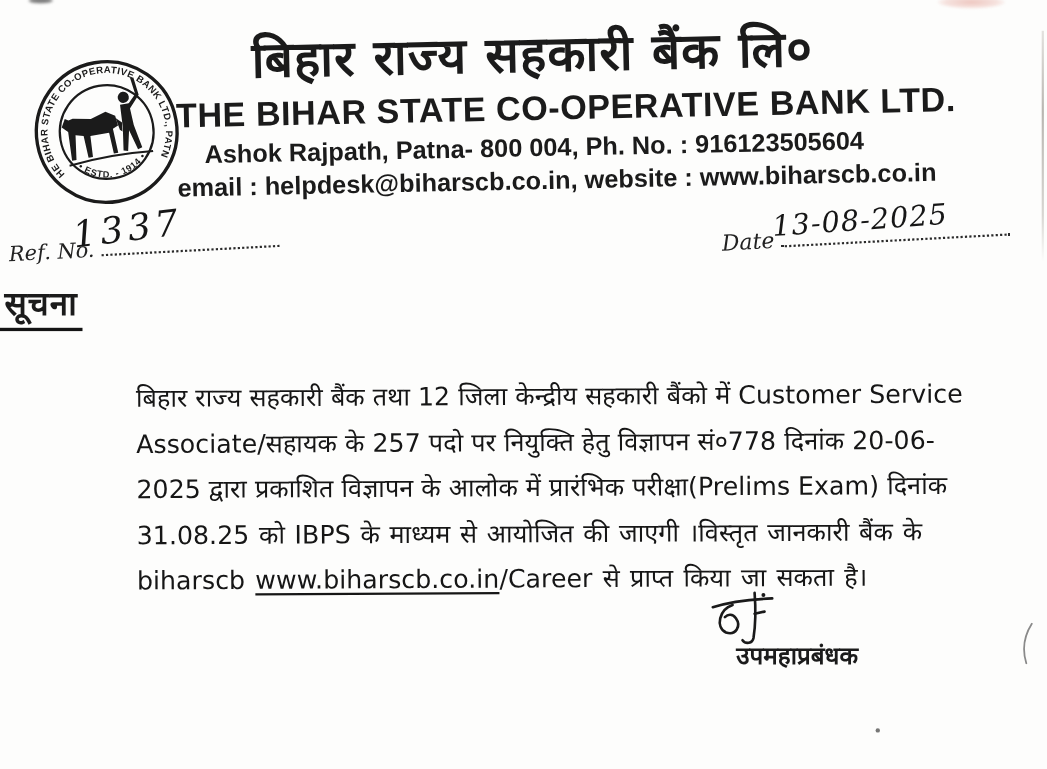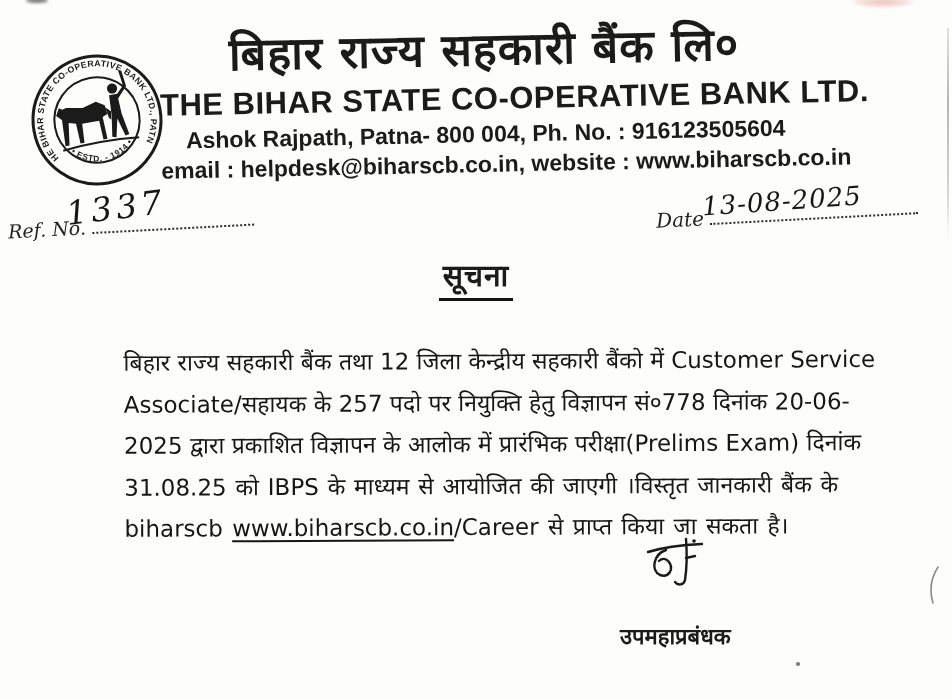--- a/index.html
+++ b/index.html
@@ -60,21 +60,21 @@
   }
   .date-dots{width:208px;}
   .date-value{
     position:absolute;left:702px;top:186px;
     font-family:"DejaVu Serif", serif;font-style:italic;
     font-size:26px;letter-spacing:1px;color:#161616;
     transform:rotate(-4deg);white-space:nowrap;
   }
 
   
-  .notice-title-row{position:absolute;left:0;top:254px;width:952px;text-align:center;}
+  .notice-title-row{position:absolute;left:0;top:254px;width:952px;}
   .notice-title{
     display:inline-block;font-size:30px;font-weight:700;
     border-bottom:3px solid #141414;padding:0 4px 3px 4px;
     letter-spacing:1px;
   }
 
   
   .body-text{
     position:absolute;left:124px;top:341px;width:714px;
     font-size:23px;color:#161616;transform:rotate(-0.3deg);
@@ -82,22 +82,22 @@
   .body-line{
     line-height:41.5px;height:41.5px;white-space:nowrap;
     text-align:justify;text-align-last:justify;
   }
   .body-line.last{text-align:left;text-align-last:auto;word-spacing:2px;}
   .url-underline{text-decoration:underline;text-underline-offset:4px;}
 
   
   .signature-mark{position:absolute;left:642px;top:536px;}
   .signature-role{
-    position:absolute;left:620px;top:580px;width:160px;text-align:left;
-    font-size:22px;font-weight:600;color:#1b1b1b;white-space:nowrap;margin-top:40px;
+    position:absolute;left:620px;top:580px;width:160px;text-align:right;
+    font-size:22px;font-weight:600;color:#1b1b1b;white-space:nowrap;
   }
 
   
   .smudge-pink{
     position:absolute;left:852px;top:-4px;width:62px;height:12px;
     background:radial-gradient(ellipse at center,#eec7c0 0%,#f6e3df 55%,rgba(255,255,255,0) 75%);
     border-radius:50%;filter:blur(1px);
   }
   .smudge-topleft{
     position:absolute;left:26px;top:-2px;width:22px;height:5px;

